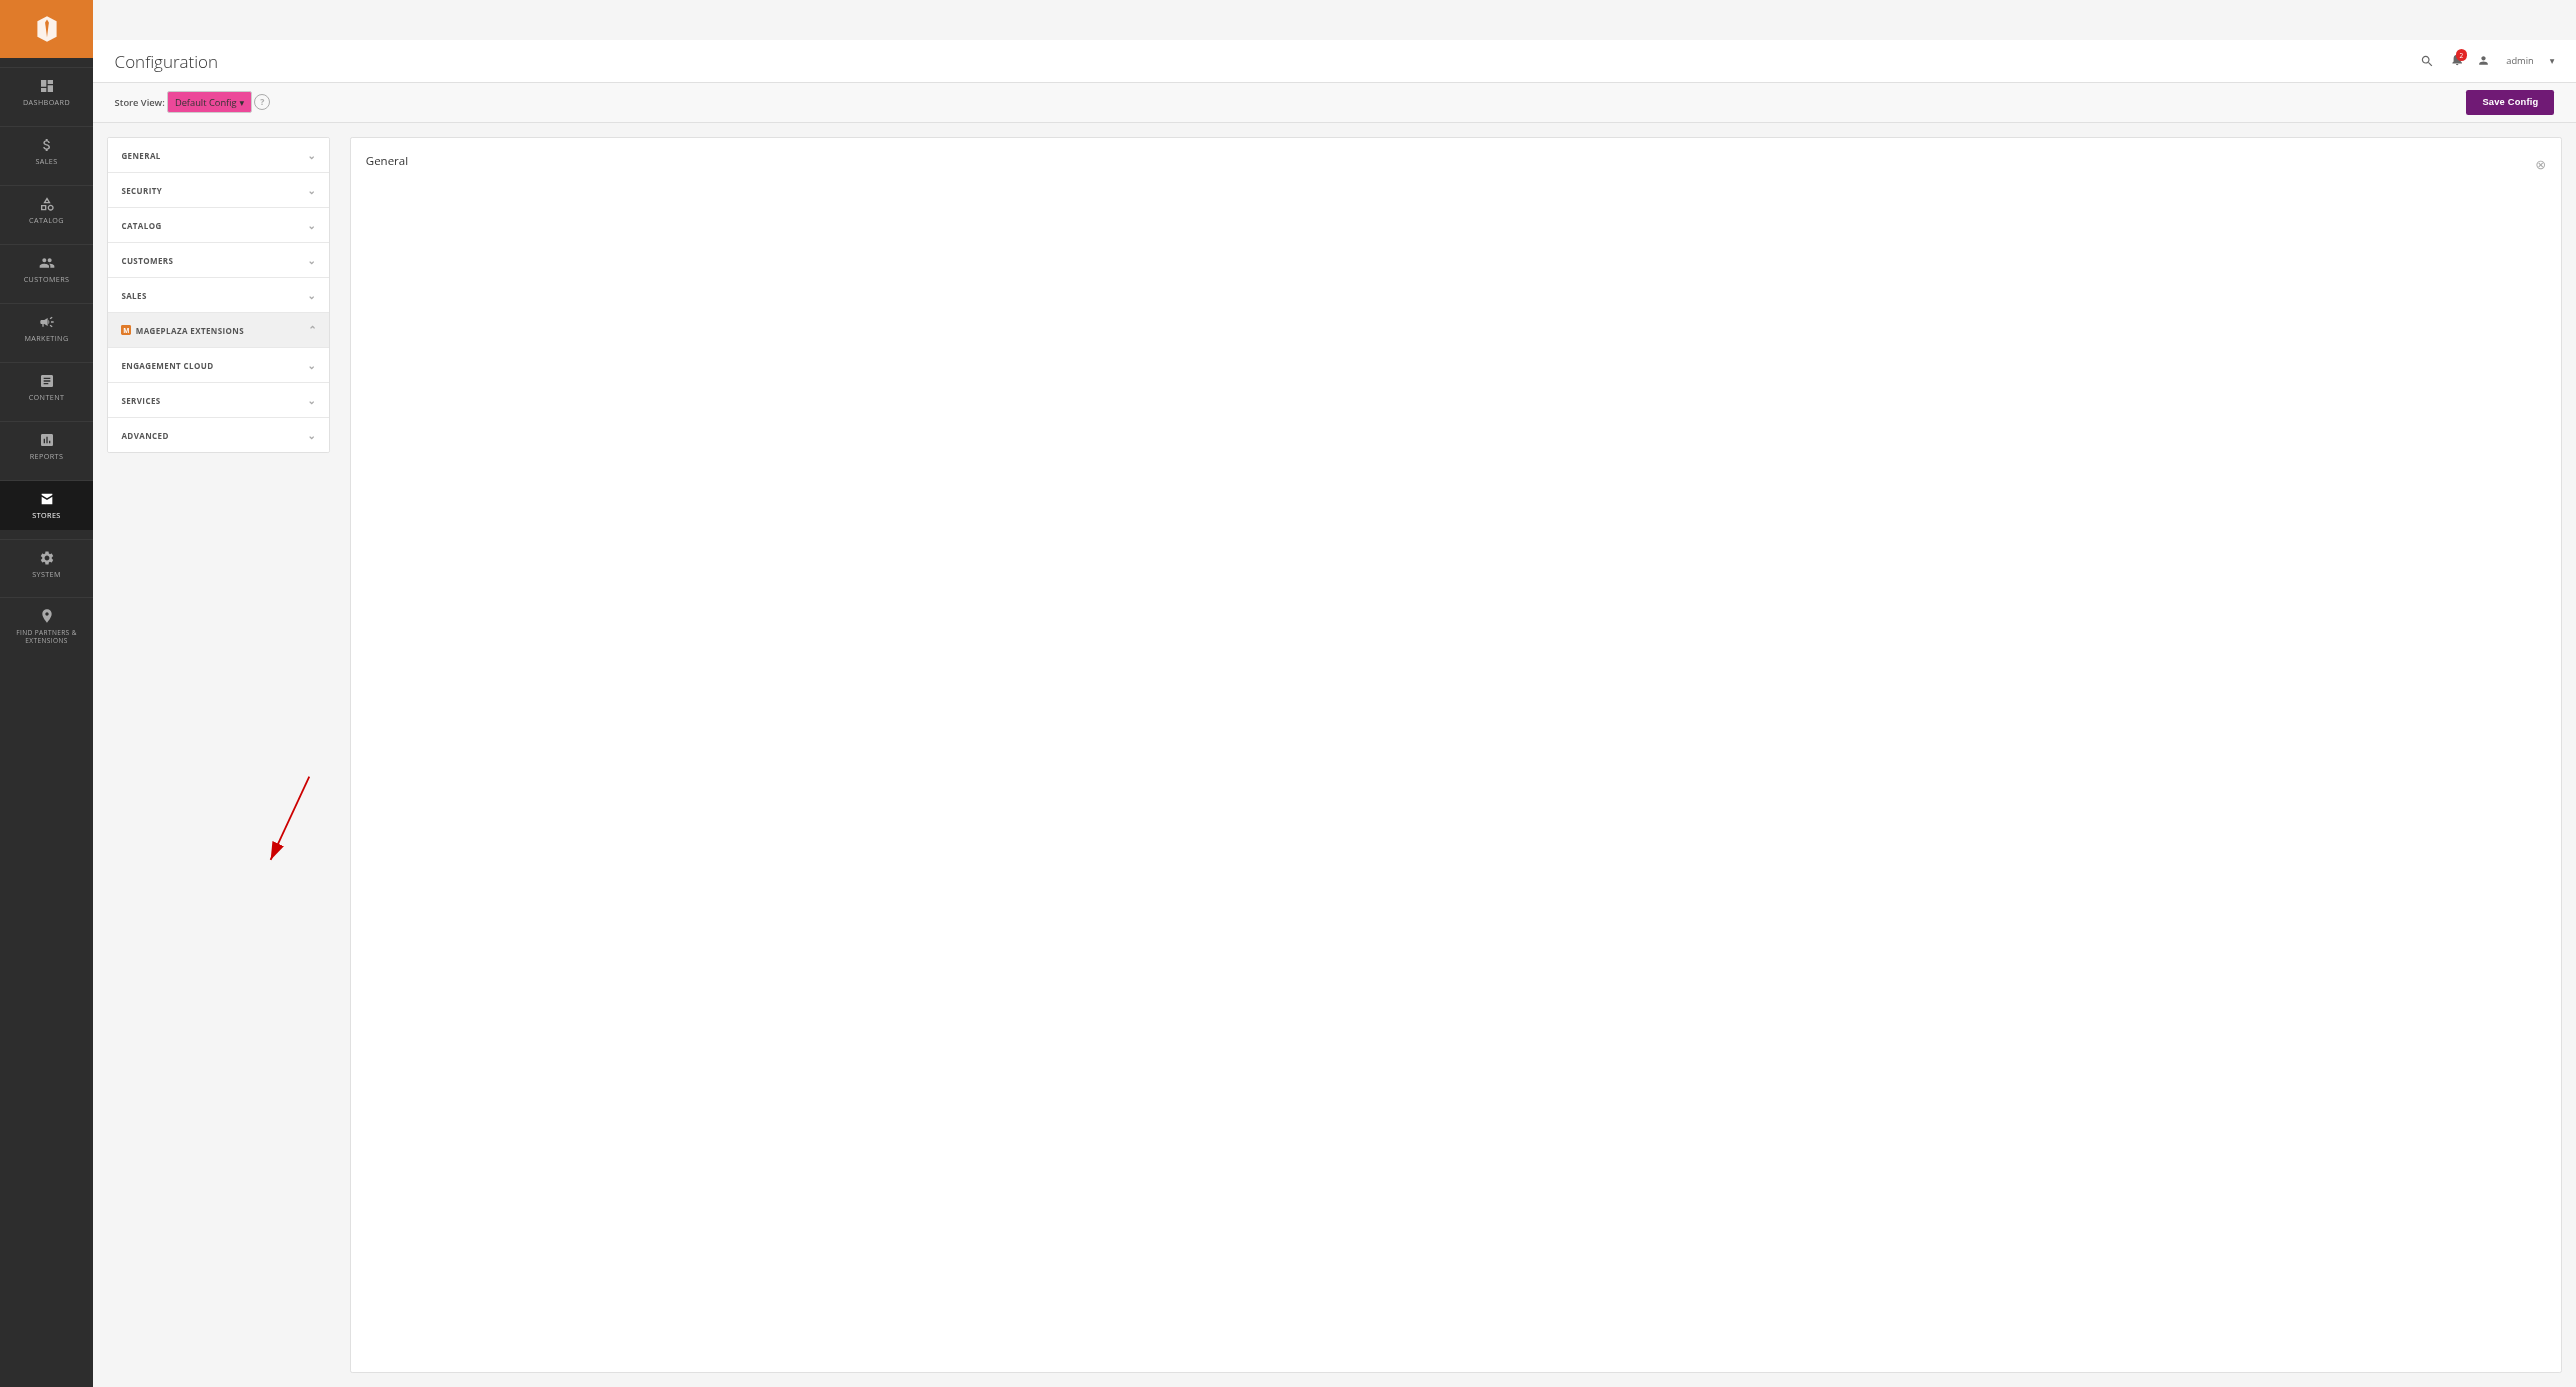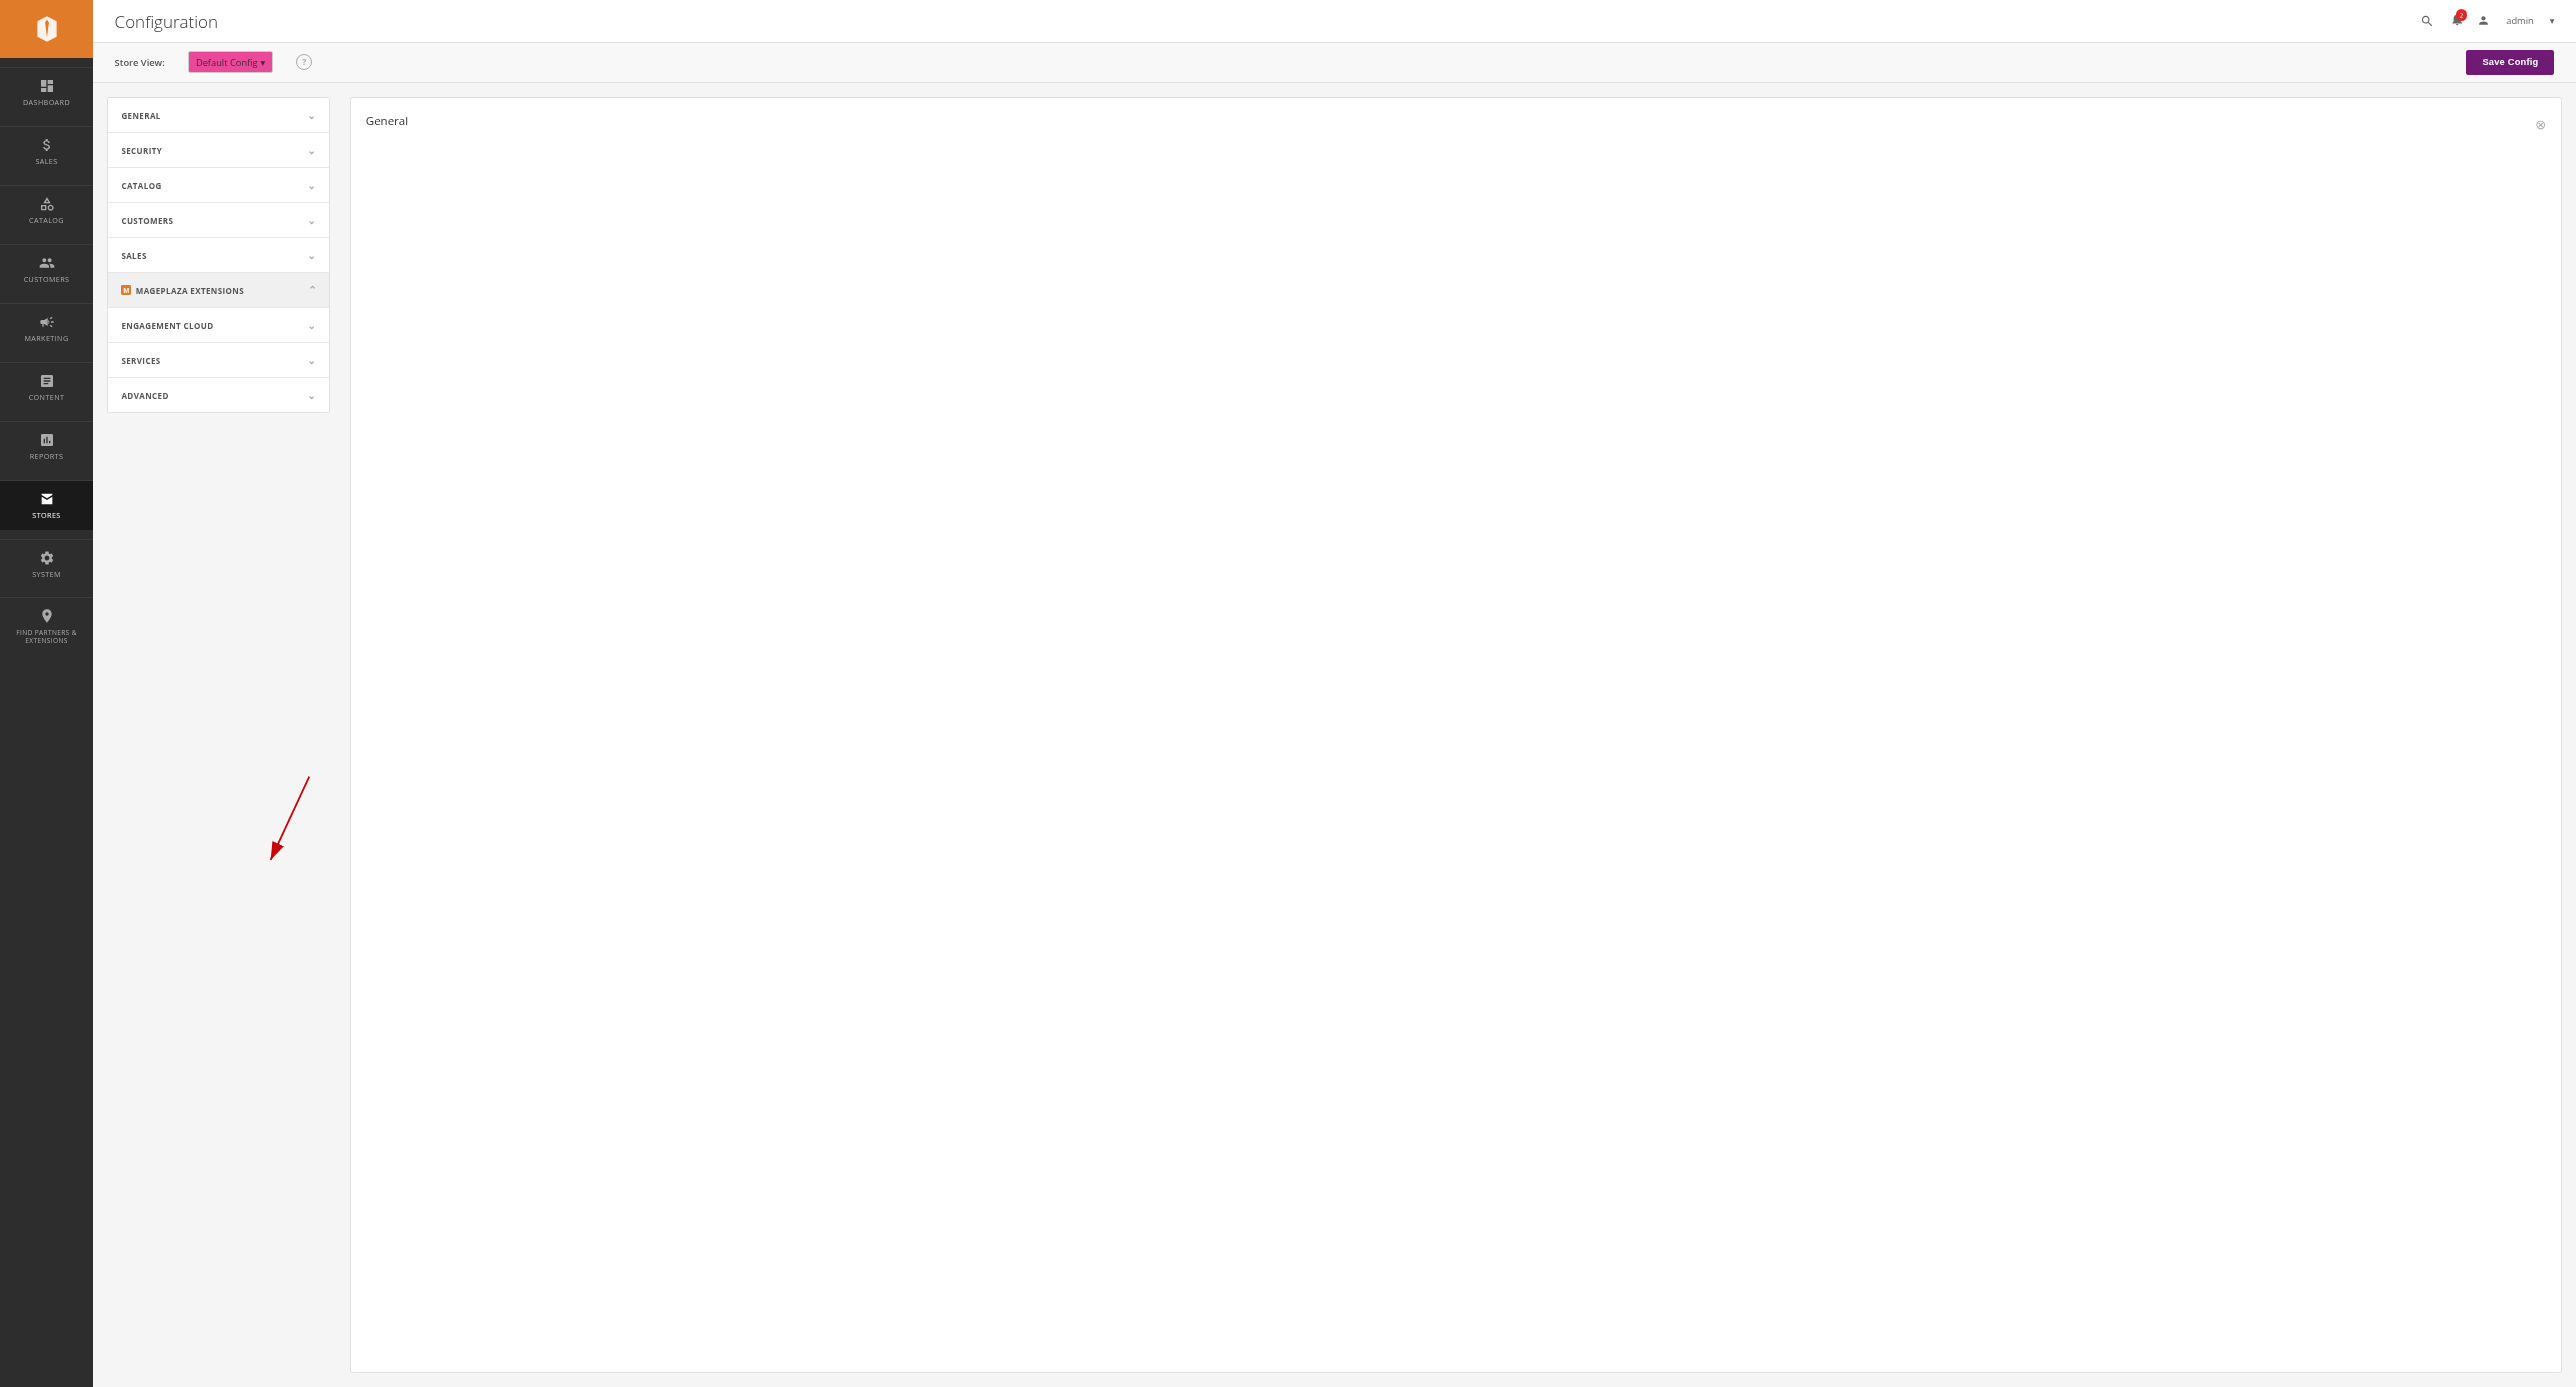--- a/index.html
+++ b/index.html
@@ -60,20 +60,21 @@
     
     .top-bar {
       background: #fff;
       border-bottom: 0.7px solid #e0e0e0;
       display: flex;
       align-items: center;
       justify-content: space-between;
       padding: 0 21.6px;
       height: 43px;
       flex-shrink: 0;
+      margin-top: 40px;
     }
     .top-bar-title {
       font-size: 17px;
       font-weight: 300;
       color: #333;
     }
     .top-bar-actions {
       display: flex;
       align-items: center;
       gap: 13px;
@@ -120,21 +121,21 @@
       border-bottom: 0.7px solid #e0e0e0;
       display: flex;
       align-items: center;
       justify-content: space-between;
       padding: 7.2px 21.6px;
       flex-shrink: 0;
     }
     .store-view-left {
       display: flex;
       align-items: center;
-      gap: 23px;
+      gap: 2px;
     }
     .store-view-label {
       font-size: 9.3px;
       font-weight: 600;
       color: #555;
     }
     .store-view-select {
       display: flex;
       align-items: center;
       gap: 2.9px;

